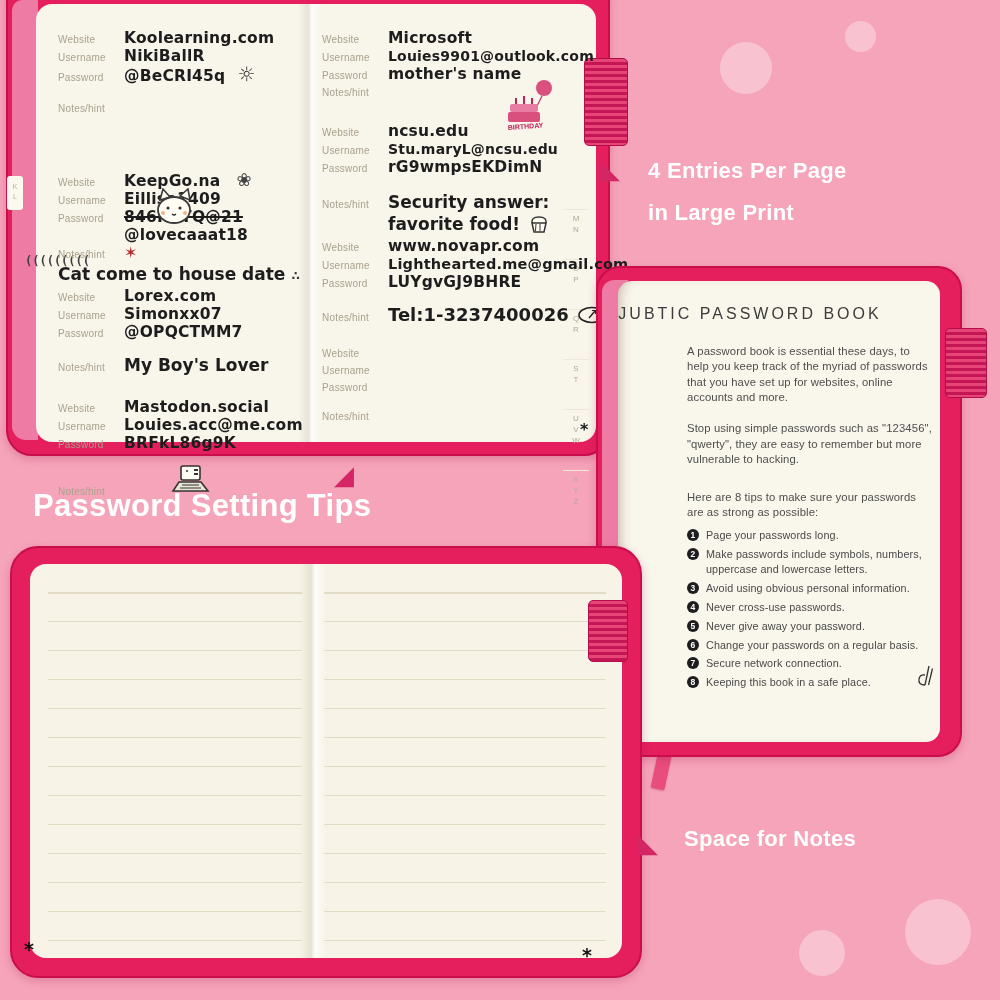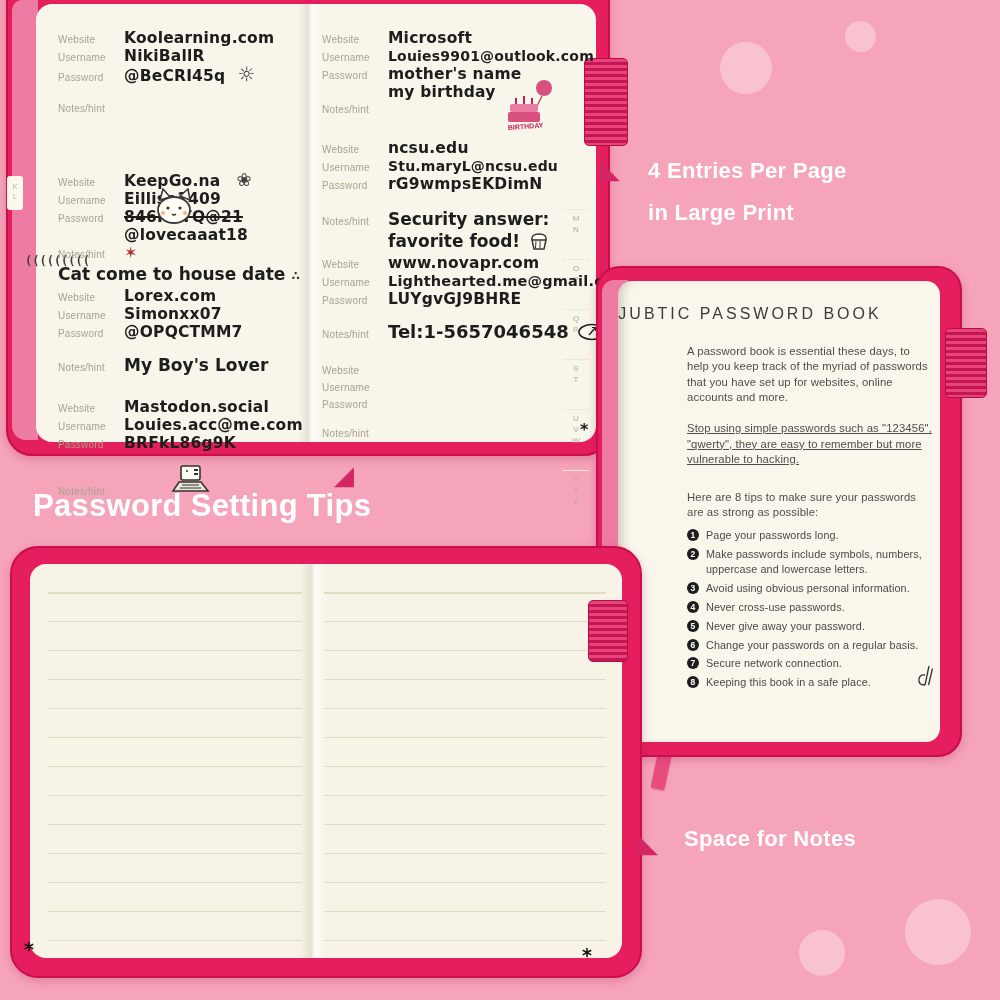--- a/index.html
+++ b/index.html
@@ -195,24 +195,20 @@
         </div>
       <div class="row">
           <span class="lbl">Username</span>
           <span class="val em15">Louies9901@outlook.com</span>
         </div>
       <div class="row">
           <span class="lbl">Password</span>
           <span class="val">mother's name</span>
         </div>
       <div class="row">
-          <span class="lbl"></span>
-          <span class="val">my birthday</span>
-        </div>
-      <div class="row">
           <span class="lbl">Notes/hint</span>
         </div>
     </div>
     <div style="margin-top:22px;">
       <div class="row">
           <span class="lbl">Website</span>
           <span class="val">ncsu.edu</span>
         </div>
       <div class="row">
           <span class="lbl">Username</span>
@@ -241,21 +237,21 @@
       <div class="row">
           <span class="lbl">Username</span>
           <span class="val" style="font-size:14.5px;">Lighthearted.me@gmail.com</span>
         </div>
       <div class="row">
           <span class="lbl">Password</span>
           <span class="val">LUYgvGJ9BHRE</span>
         </div>
       <div class="row" style="margin-top:12px;">
           <span class="lbl">Notes/hint</span>
-          <span class="note-line" style="font-size:18px;">Tel:1-5657046548</span>
+          <span class="note-line" style="font-size:18px;">Tel:1-3237400026</span>
           <span style="margin-left:8px;align-self:center;">
             <svg width="30" height="18" viewBox="0 0 30 18">
               <ellipse cx="15" cy="9" rx="13" ry="7.5" fill="none" stroke="#222" stroke-width="1.6"></ellipse>
               <line x1="12" y1="12" x2="18" y2="5" stroke="#222" stroke-width="1.4"></line>
               <polyline points="15,4.5 18.5,4.5 18.5,8" fill="none" stroke="#222" stroke-width="1.2"></polyline>
             </svg>
           </span>
         </div>
     </div>
     <div style="margin-top:19px;">
@@ -291,21 +287,21 @@
   </div>
 
   <div class="cover" style="left:596px;top:266px;width:366px;height:491px;border-radius:24px;"></div>
   <div class="abs" style="left:602px;top:280px;width:26px;height:462px;background:#ee7ba4;border-radius:12px 0 0 12px;"></div>
   <div class="page" style="left:618px;top:281px;width:322px;height:461px;border-radius:14px;box-shadow:inset 10px 0 12px -8px rgba(80,40,20,.3);background:#f9f6ec;"></div>
 
   <div class="intro-title" style="left:600px;top:305px;">JUBTIC PASSWORD BOOK</div>
 
   <div class="intro-text" style="left:687px;top:344px;">
     <p>A password book is essential these days, to help you keep track of the myriad of passwords that you have set up for websites, online accounts and more.</p>
-    <p style="margin-top:12px;text-decoration:underline;">Stop using simple passwords such as "123456", "qwerty", they are easy to remember but more vulnerable to hacking.</p>
+    <p style="margin-top:12px;">Stop using simple passwords such as "123456", "qwerty", they are easy to remember but more vulnerable to hacking.</p>
     <p style="margin-top:22px;margin-bottom:8px;">Here are 8 tips to make sure your passwords are as strong as possible:</p>
     <div class="tips">
       <div class="tip">
           <span class="tipnum">1</span>
           <span>Page your passwords long.</span>
         </div>
       <div class="tip">
           <span class="tipnum">2</span>
           <span>Make passwords include symbols, numbers, uppercase and lowercase letters.</span>
         </div>

